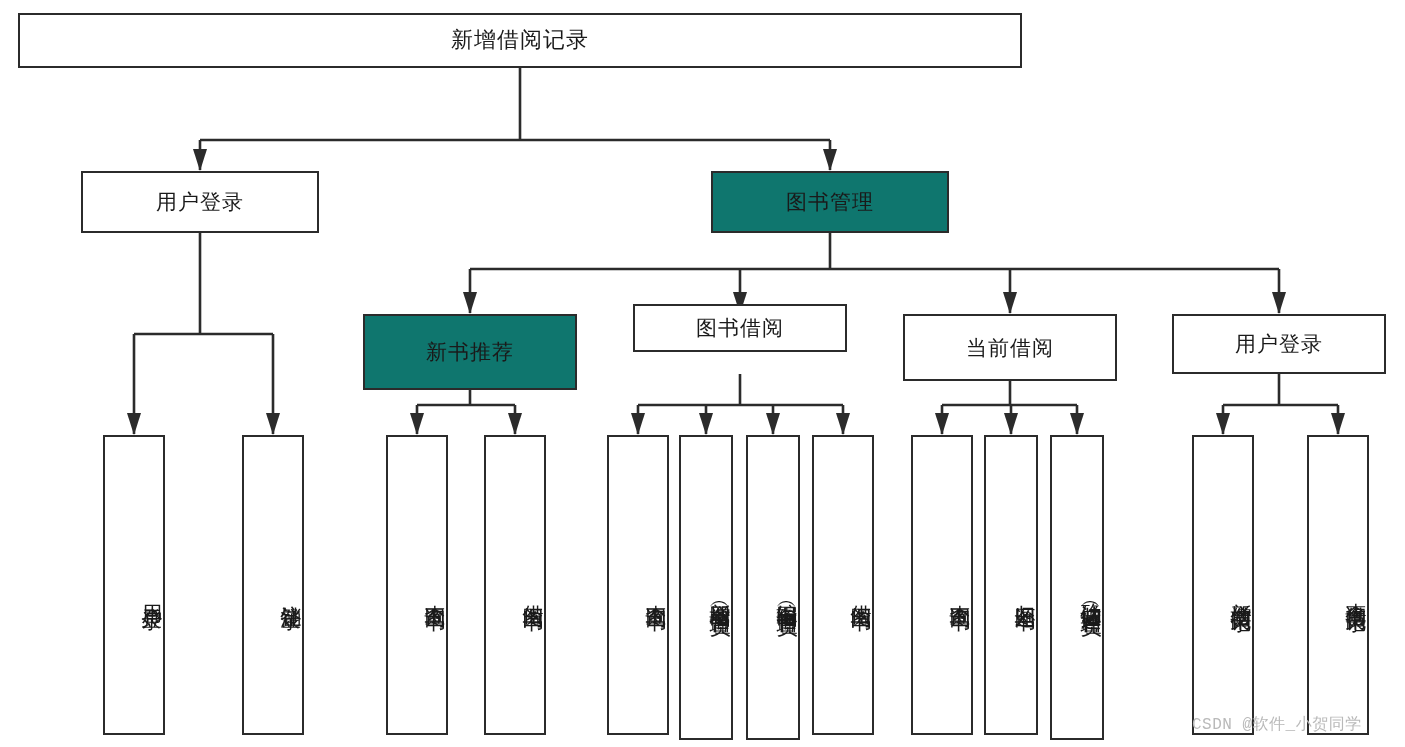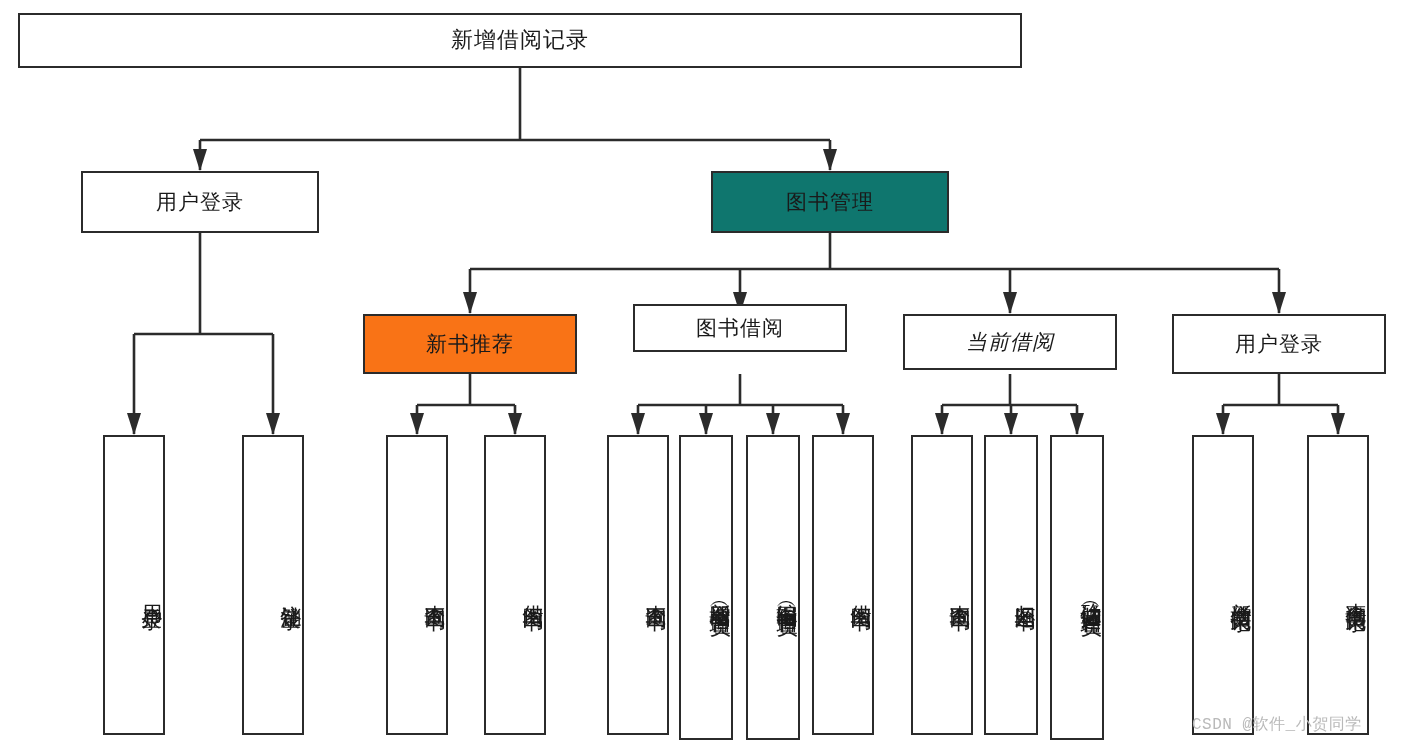--- a/index.html
+++ b/index.html
@@ -129,27 +129,27 @@
   <div id="nodes-layer">
       <div class="node horizontal root" style="left: 18px; top: 13px; width: 1004px; height: 55px; border-color: rgb(43, 43, 43); color: rgb(26, 26, 26); background: rgb(255, 255, 255);">
         <span>新增借阅记录</span>
       </div>
       <div class="node horizontal" style="left: 81px; top: 171px; width: 238px; height: 62px; border-color: rgb(43, 43, 43); color: rgb(26, 26, 26); background: rgb(255, 255, 255);">
         <span>用户登录</span>
       </div>
       <div class="node horizontal" style="left: 711px; top: 171px; width: 238px; height: 62px; border-color: rgb(43, 43, 43); color: rgb(26, 26, 26); background: #0f766e; text-align: right;">
         <span>图书管理</span>
       </div>
-      <div class="node horizontal" style="left: 363px; top: 314px; width: 214px; height: 60px; border-color: rgb(43, 43, 43); color: rgb(26, 26, 26); background: #f97316;">
+      <div class="node horizontal" style="left: 363px; top: 314px; width: 214px; height: 76px; border-color: rgb(43, 43, 43); color: rgb(26, 26, 26); background: #0f766e;">
         <span>新书推荐</span>
       </div>
       <div class="node horizontal" style="left: 633px; top: 304px; width: 214px; height: 48px; border-color: rgb(43, 43, 43); color: rgb(26, 26, 26); background: rgb(255, 255, 255);">
         <span>图书借阅</span>
       </div>
-      <div class="node horizontal" style="left: 903px; top: 314px; width: 214px; height: 56px; border-color: rgb(43, 43, 43); color: rgb(26, 26, 26); background: rgb(255, 255, 255); font-style: italic;">
+      <div class="node horizontal" style="left: 903px; top: 314px; width: 214px; height: 67px; border-color: rgb(43, 43, 43); color: rgb(26, 26, 26); background: rgb(255, 255, 255);">
         <span>当前借阅</span>
       </div>
       <div class="node horizontal" style="left: 1172px; top: 314px; width: 214px; height: 60px; border-color: rgb(43, 43, 43); color: rgb(26, 26, 26); background: rgb(255, 255, 255);">
         <span>用户登录</span>
       </div>
       <div class="node vertical" style="left: 103px; top: 435px; width: 62px; height: 300px; border-color: rgb(43, 43, 43); color: rgb(26, 26, 26); background: rgb(255, 255, 255);">
         <span class="vtext">用户登录</span>
       </div>
       <div class="node vertical" style="left: 242px; top: 435px; width: 62px; height: 300px; border-color: rgb(43, 43, 43); color: rgb(26, 26, 26); background: rgb(255, 255, 255);">
         <span class="vtext">注销登录</span>

